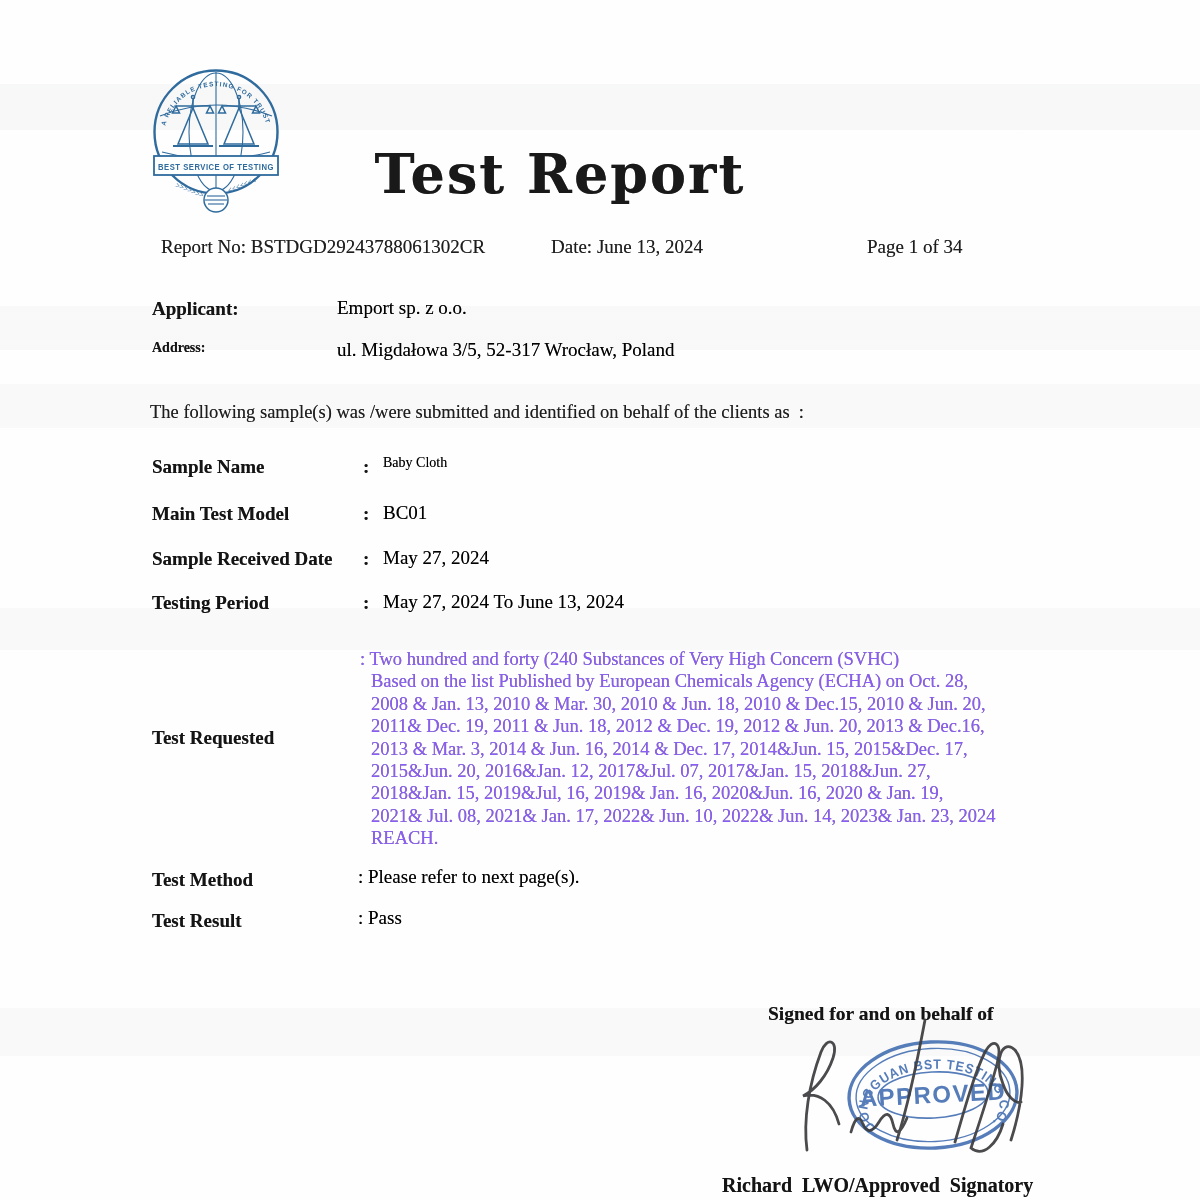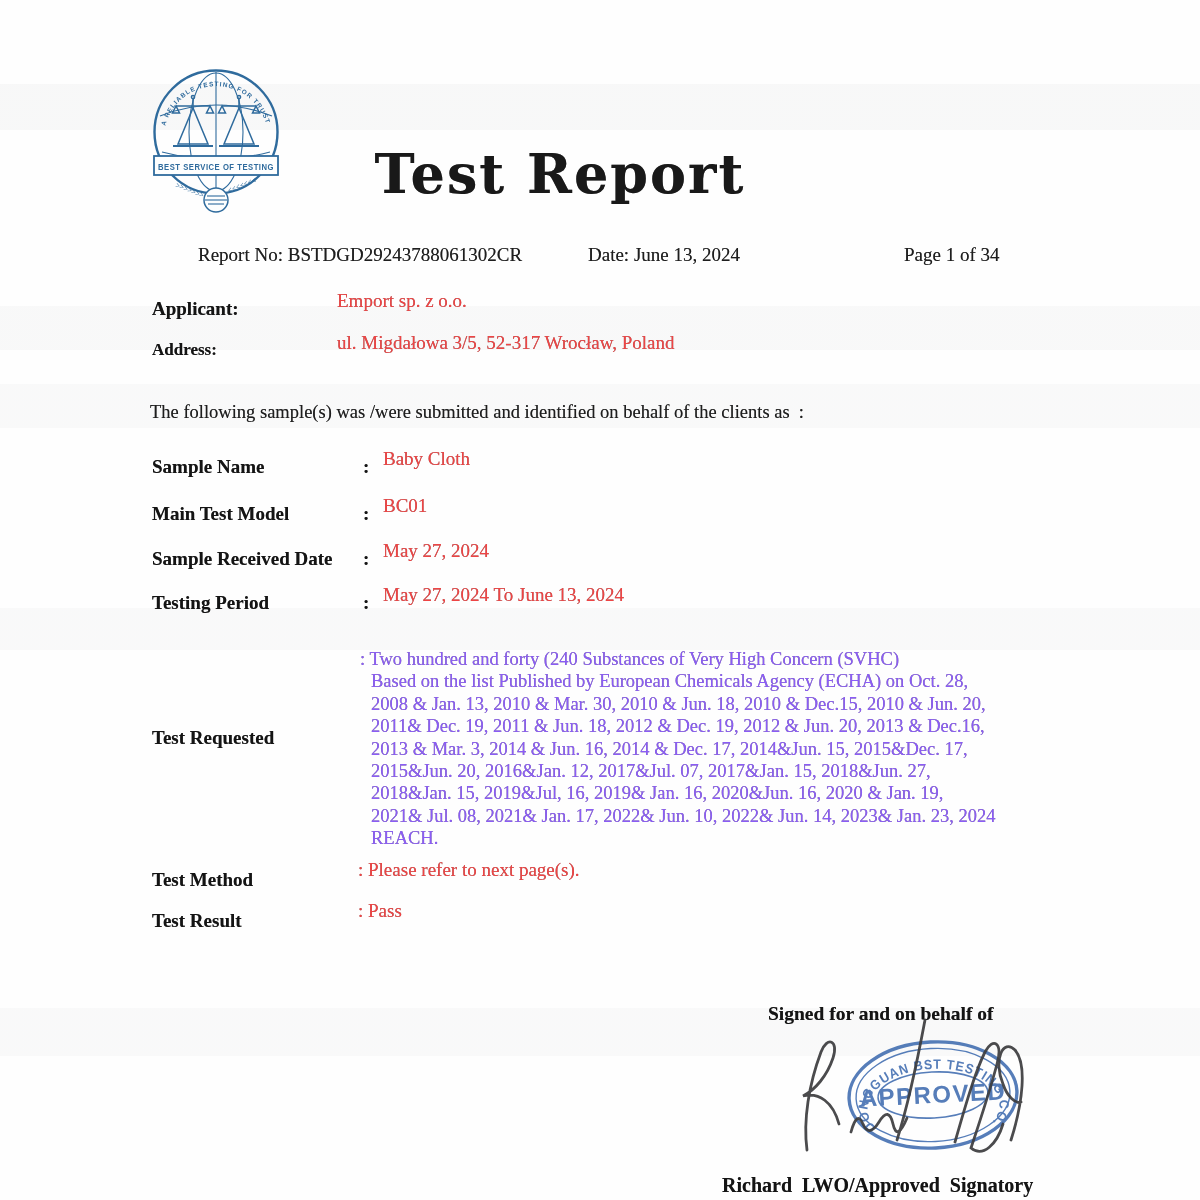--- a/index.html
+++ b/index.html
@@ -13,23 +13,23 @@
       rgba(90,95,100,.035) 306px 350px, transparent 350px 384px, rgba(90,95,100,.03) 384px 428px,
       transparent 428px 608px, rgba(90,95,100,.03) 608px 650px, transparent 650px 1008px,
       rgba(90,95,100,.03) 1008px 1056px, transparent 1056px);
   }
   .abs{position:absolute;white-space:nowrap;}
   .soft{text-shadow:0 0 .6px rgba(20,20,20,.55);}
   .title{
     top:142px;left:0;width:1120px;text-align:center;
     font-family:"DejaVu Serif", serif;font-weight:bold;font-size:54px;letter-spacing:2px;color:#191919;
   }
-  .meta{top:244px;font-size:19px;margin-left:37px;}
+  .meta{top:236px;font-size:19px;}
   .lbl{font-weight:bold;color:#141414;margin-top:8px;}
-  .val{color:#ef4444;}
+  .val{color:#000000;margin-top:7px;}
   .pre{white-space:pre;}
   .para{position:absolute;left:360px;top:624px;font-size:18.5px;line-height:22.4px;color:#8b5cf6;margin-top:24px;}
   .para div{white-space:nowrap;}
   .para div.cont{padding-left:11px;}
   .sigline{font-weight:bold;font-size:20px;color:#141414;}
 </style>
 </head>
 <body>
 
 <div class="scan-bands"></div>
@@ -79,28 +79,28 @@
 </svg>
 
 <div class="abs title soft">Test Report</div>
 
 <div class="abs meta soft" style="left:161px;">Report No: BSTDGD29243788061302CR</div>
 <div class="abs meta soft" style="left:551px;">Date: June 13, 2024</div>
 <div class="abs meta soft" style="left:867px;text-align:center;">Page 1 of 34</div>
 
 <div class="abs lbl soft" style="left:152px;top:290px;font-size:19px;">Applicant:</div>
 <div class="abs val soft" style="left:337px;top:290px;font-size:19px;">Emport sp. z o.o.</div>
-<div class="abs lbl soft" style="left:152px;top:332px;font-size:17px;">Address:</div>
+<div class="abs lbl soft" style="left:152px;top:332px;font-size:14px;">Address:</div>
 <div class="abs val soft" style="left:337px;top:332px;font-size:19px;">ul. Migdałowa 3/5, 52-317 Wrocław, Poland</div>
 
 <div class="abs soft pre" style="left:150px;top:402px;font-size:18.5px;">The following sample(s) was /were submitted and identified on behalf of the clients as  :</div>
 
 <div class="abs lbl soft" style="left:152px;top:448px;font-size:19px;">Sample Name</div>
 <div class="abs lbl soft" style="left:363px;top:448px;font-size:19px;">:</div>
-<div class="abs val soft" style="left:383px;top:448px;font-size:19px;">Baby Cloth</div>
+<div class="abs val soft" style="left:383px;top:448px;font-size:14px;">Baby Cloth</div>
 
 <div class="abs lbl soft" style="left:152px;top:495px;font-size:19px;">Main Test Model</div>
 <div class="abs lbl soft" style="left:363px;top:495px;font-size:19px;">:</div>
 <div class="abs val soft" style="left:383px;top:495px;font-size:19px;">BC01</div>
 
 <div class="abs lbl soft" style="left:152px;top:540px;font-size:19px;">Sample Received Date</div>
 <div class="abs lbl soft" style="left:363px;top:540px;font-size:19px;">:</div>
 <div class="abs val soft" style="left:383px;top:540px;font-size:19px;">May 27, 2024</div>
 
 <div class="abs lbl soft" style="left:152px;top:584px;font-size:19px;">Testing Period</div>

